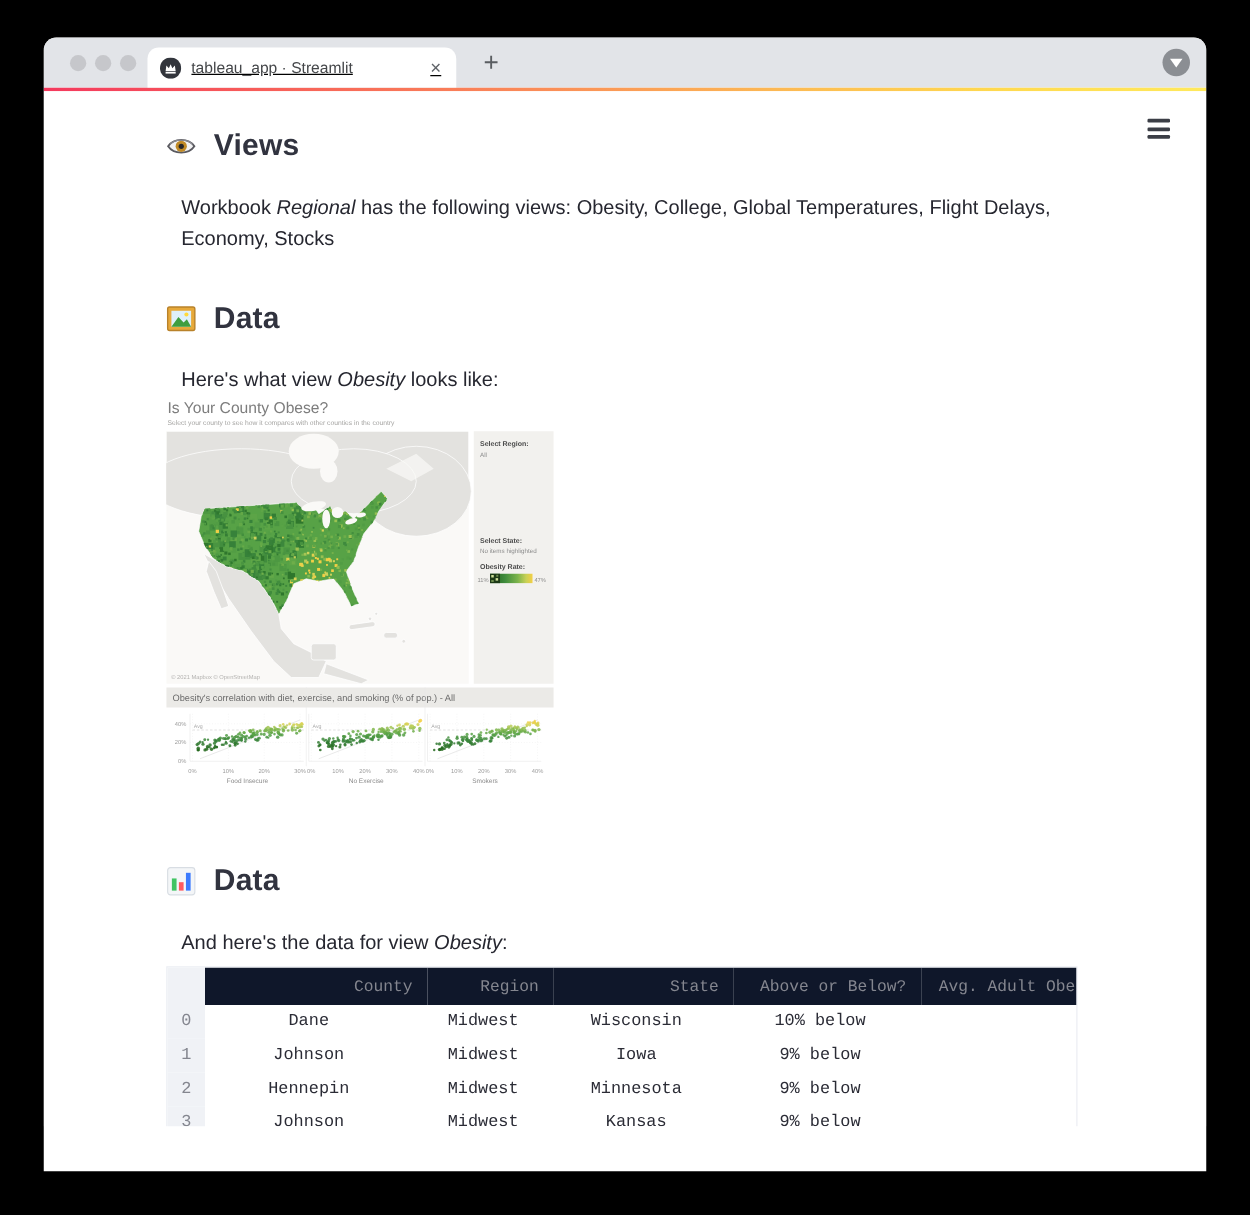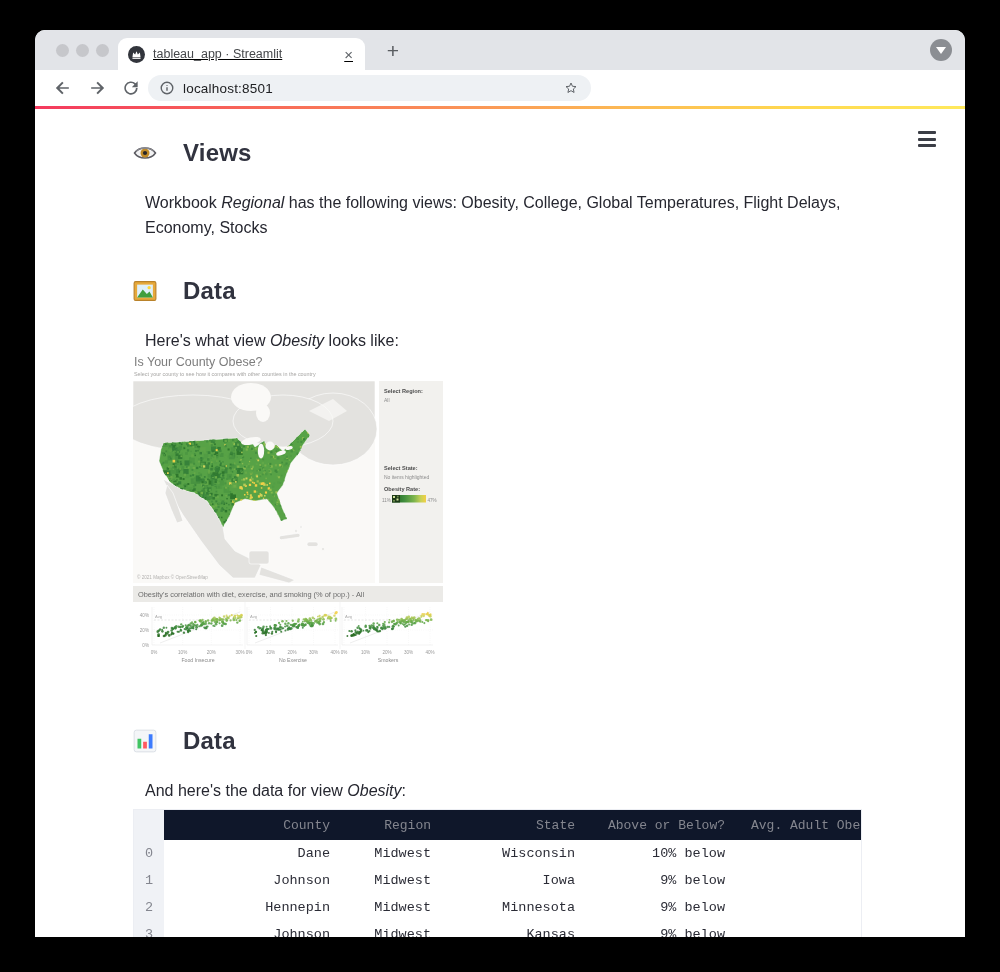--- a/index.html
+++ b/index.html
@@ -29,35 +29,35 @@
            border-radius:13px;display:flex;align-items:center;padding:0 12px;box-sizing:border-box;}
   .omnibox .info{width:14px;height:14px;fill:none;stroke:#5f6368;stroke-width:1.6;flex:0 0 auto;margin-right:9px;}
   .url{flex:1;font-size:13.5px;color:#202124;letter-spacing:.2px;white-space:nowrap;overflow:hidden;}
   .star{width:16px;height:16px;fill:none;stroke:#5f6368;stroke-width:1.5;flex:0 0 auto;}
   .deco{height:3px;background:linear-gradient(90deg,#f4395e 0%,#f75c59 18%,#fa8b58 42%,#fcb854 63%,#ffd94f 82%,#ffe95c 100%);}
   
   .content{position:relative;background:#fff;height:828px;overflow:hidden;}
   .hamburger{position:absolute;left:883px;top:22px;width:18px;cursor:pointer;}
   .hamburger i{display:block;height:3px;background:#3b3e46;border-radius:1px;margin-bottom:3.5px;}
   h2.st{position:absolute;left:98px;margin:0;font-size:24px;font-weight:700;color:#31333f;
-        display:flex;align-items:center;gap:26px;letter-spacing:.2px;}
+        display:flex;align-items:center;gap:14px;letter-spacing:.2px;}
   h2.st .emo{width:24px;height:24px;flex:0 0 auto;}
   p.st{position:absolute;left:98px;width:734px;margin:12px;font-size:16px;line-height:1.55;color:#262730;}
   #h-views{top:30px}#p-views{top:70px}
   #h-image{top:168px}#p-image{top:208px}
   #viz{position:absolute;left:98px;top:244px;width:310px;height:318px;}
   #h-data{top:618px}#p-data{top:658px}
   
   .df{position:absolute;left:98px;top:700px;width:729px;overflow:hidden;
       border:1px solid #eceef3;box-sizing:border-box;background:#fff;}
   .df table{border-collapse:collapse;table-layout:fixed;width:803px;
             font-family:"Liberation Mono","DejaVu Sans Mono",monospace;}
   .df th{height:30px;background:#0f172a;color:#84868f;font-weight:400;font-size:13px;
          text-align:right;padding:0 12px 0 0;box-sizing:border-box;}
-  .df td{height:27px;color:#2b2c36;font-size:13.5px;text-align:right;padding:0 12px 0 0;box-sizing:border-box;}
+  .df td{height:27px;color:#2b2c36;font-size:13.5px;text-align:center;padding:0 12px 0 0;box-sizing:border-box;}
   .df th.idx,.df td.idx{background:#f0f2f6;text-align:center;padding:0;color:#84868f;}
   .df th.last,.df td.last{text-align:left;padding:0 0 0 14px;}
   svg text{font-family:"Liberation Sans",sans-serif;}
 </style>
 </head>
 <body>
 
 <div class="window">
 
   <div class="tabbar">
@@ -72,42 +72,20 @@
       </svg>
       <span class="tabtitle">tableau_app · Streamlit</span>
       <span class="tabclose">×</span>
     </div>
     <div class="newtab">+</div>
     <div class="dlbtn">
         <span class="tri"></span>
       </div>
   </div>
 
-  <div class="toolbar">
-    <svg class="navic back" viewBox="0 0 24 24">
-      <path d="M19 11H7.8l4.9-4.9L11 4.4 3.4 12l7.6 7.6 1.7-1.7L7.8 13H19z"></path>
-    </svg>
-    <svg class="navic fwd" viewBox="0 0 24 24">
-      <path d="M5 11h11.2l-4.9-4.9L13 4.4 20.6 12 13 19.6l-1.7-1.7 4.9-4.9H5z"></path>
-    </svg>
-    <svg class="navic rel" viewBox="0 0 24 24">
-      <path d="M17.6 6.4A8 8 0 1 0 20 12h-2.1a6 6 0 1 1-1.8-4.2L13 11h7V4z"></path>
-    </svg>
-    <div class="omnibox">
-      <svg class="info" viewBox="0 0 16 16">
-        <circle cx="8" cy="8" r="6.6"></circle>
-          <line x1="8" y1="7.2" x2="8" y2="11.2"></line>
-          <line x1="8" y1="4.6" x2="8" y2="5.4"></line>
-      </svg>
-      <span class="url">localhost:8501</span>
-      <svg class="star" viewBox="0 0 24 24">
-        <path d="M12 4.5l2.2 4.9 5.3.5-4 3.6 1.1 5.2L12 16l-4.6 2.7 1.1-5.2-4-3.6 5.3-.5z"></path>
-      </svg>
-    </div>
-  </div>
   <div class="deco"></div>
 
   <div class="content">
     <div class="hamburger">
         <i></i>
         <i></i>
         <i></i>
       </div>
 
     <h2 class="st" id="h-views">

